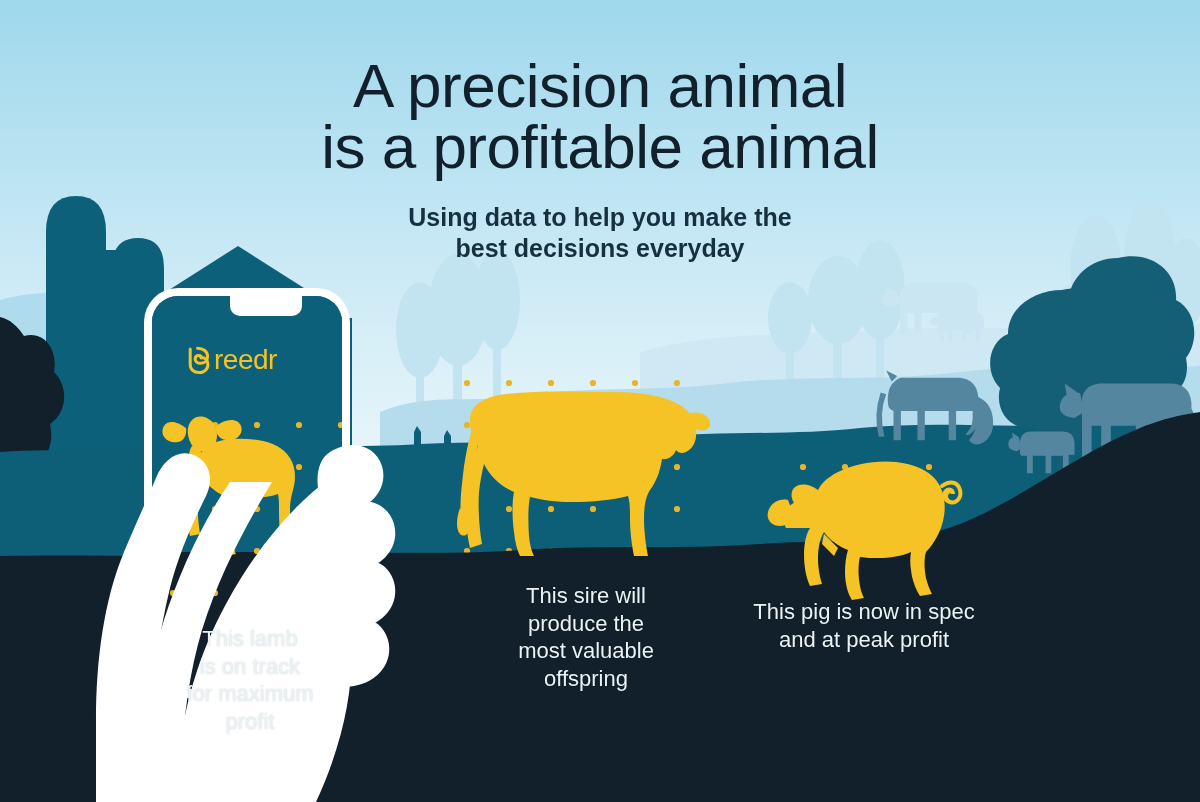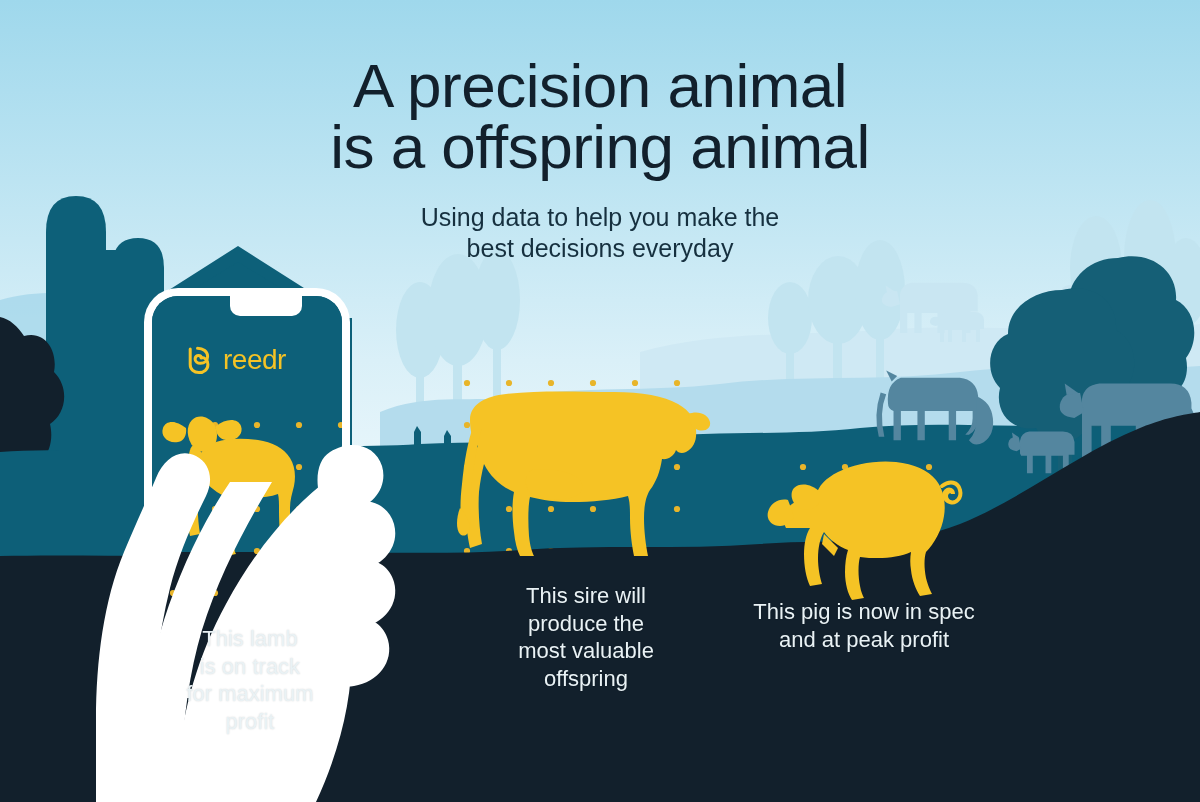--- a/index.html
+++ b/index.html
@@ -26,21 +26,21 @@
     letter-spacing:-0.5px;
     white-space:pre-line;
   }
   .subhead {
     position:absolute;
     left:0; right:0; top:202px;
     text-align:center;
     color:#16303f;
     font-size:25px;
     line-height:1.22;
-    font-weight:400;
+    font-weight:700;
     white-space:pre-line;
   }
 
   .caption {
     position:absolute;
     text-align:center;
     color:#e9f2f5;
     font-size:22px;
     line-height:1.26;
     font-weight:400;
@@ -51,21 +51,21 @@
   #cap-sire { left:476px;  top:582px; width:220px; }
   #cap-pig  { left:718px;  top:598px; width:292px; }
 
   .brandmark {
     position:absolute;
     left:186px; top:340px;
     width:112px; height:40px;
     color:#f5c325;
     font-size:28px;
     letter-spacing:-0.5px;
-    display:flex; align-items:center; gap:11px;
+    display:flex; align-items:center; gap:2px;
   }
   .brandmark .bm-text { font-weight:400; line-height:1; }
   .brandmark svg { display:block; }
 </style>
 </head>
 <body>
 
 <div id="stage">
 
   <svg id="scene" viewBox="0 0 1200 802" preserveAspectRatio="none" xmlns="http://www.w3.org/2000/svg">
@@ -369,21 +369,21 @@
                  C342,573 328,564 326,546 C324,530 328,515 338,508 Z"></path>
         <path d="M338,566 C362,552 388,560 394,582 C400,604 384,624 360,628
                  C342,631 328,622 326,604 C324,588 328,573 338,566 Z"></path>
         <path d="M332,624 C356,610 382,618 388,640 C394,662 378,682 354,686
                  C336,689 322,680 320,662 C318,646 322,631 332,624 Z"></path>
       </g>
     </g>
   </svg>
 
   <div class="headline">A precision animal
-is a offspring animal</div>
+is a profitable animal</div>
 
   <div class="subhead">Using data to help you make the
 best decisions everyday</div>
 
   <div class="brandmark">
     <svg width="26" height="30" viewBox="0 0 26 30">
       <path d="M11.5,3.2 C17.2,3.2 21.6,6.6 21.6,11.4 C21.6,15.4 18.6,18.2 14.5,18.2
                C11.4,18.2 9.1,16.4 9.1,13.9 C9.1,11.9 10.6,10.5 12.6,10.5
                C14.2,10.5 15.3,11.5 15.3,12.9" fill="none" stroke="#f5c325" stroke-width="3" stroke-linecap="round"></path>
       <path d="M4.2,4.0 L4.2,19.5 C4.2,24.4 7.9,27.6 12.9,27.6

